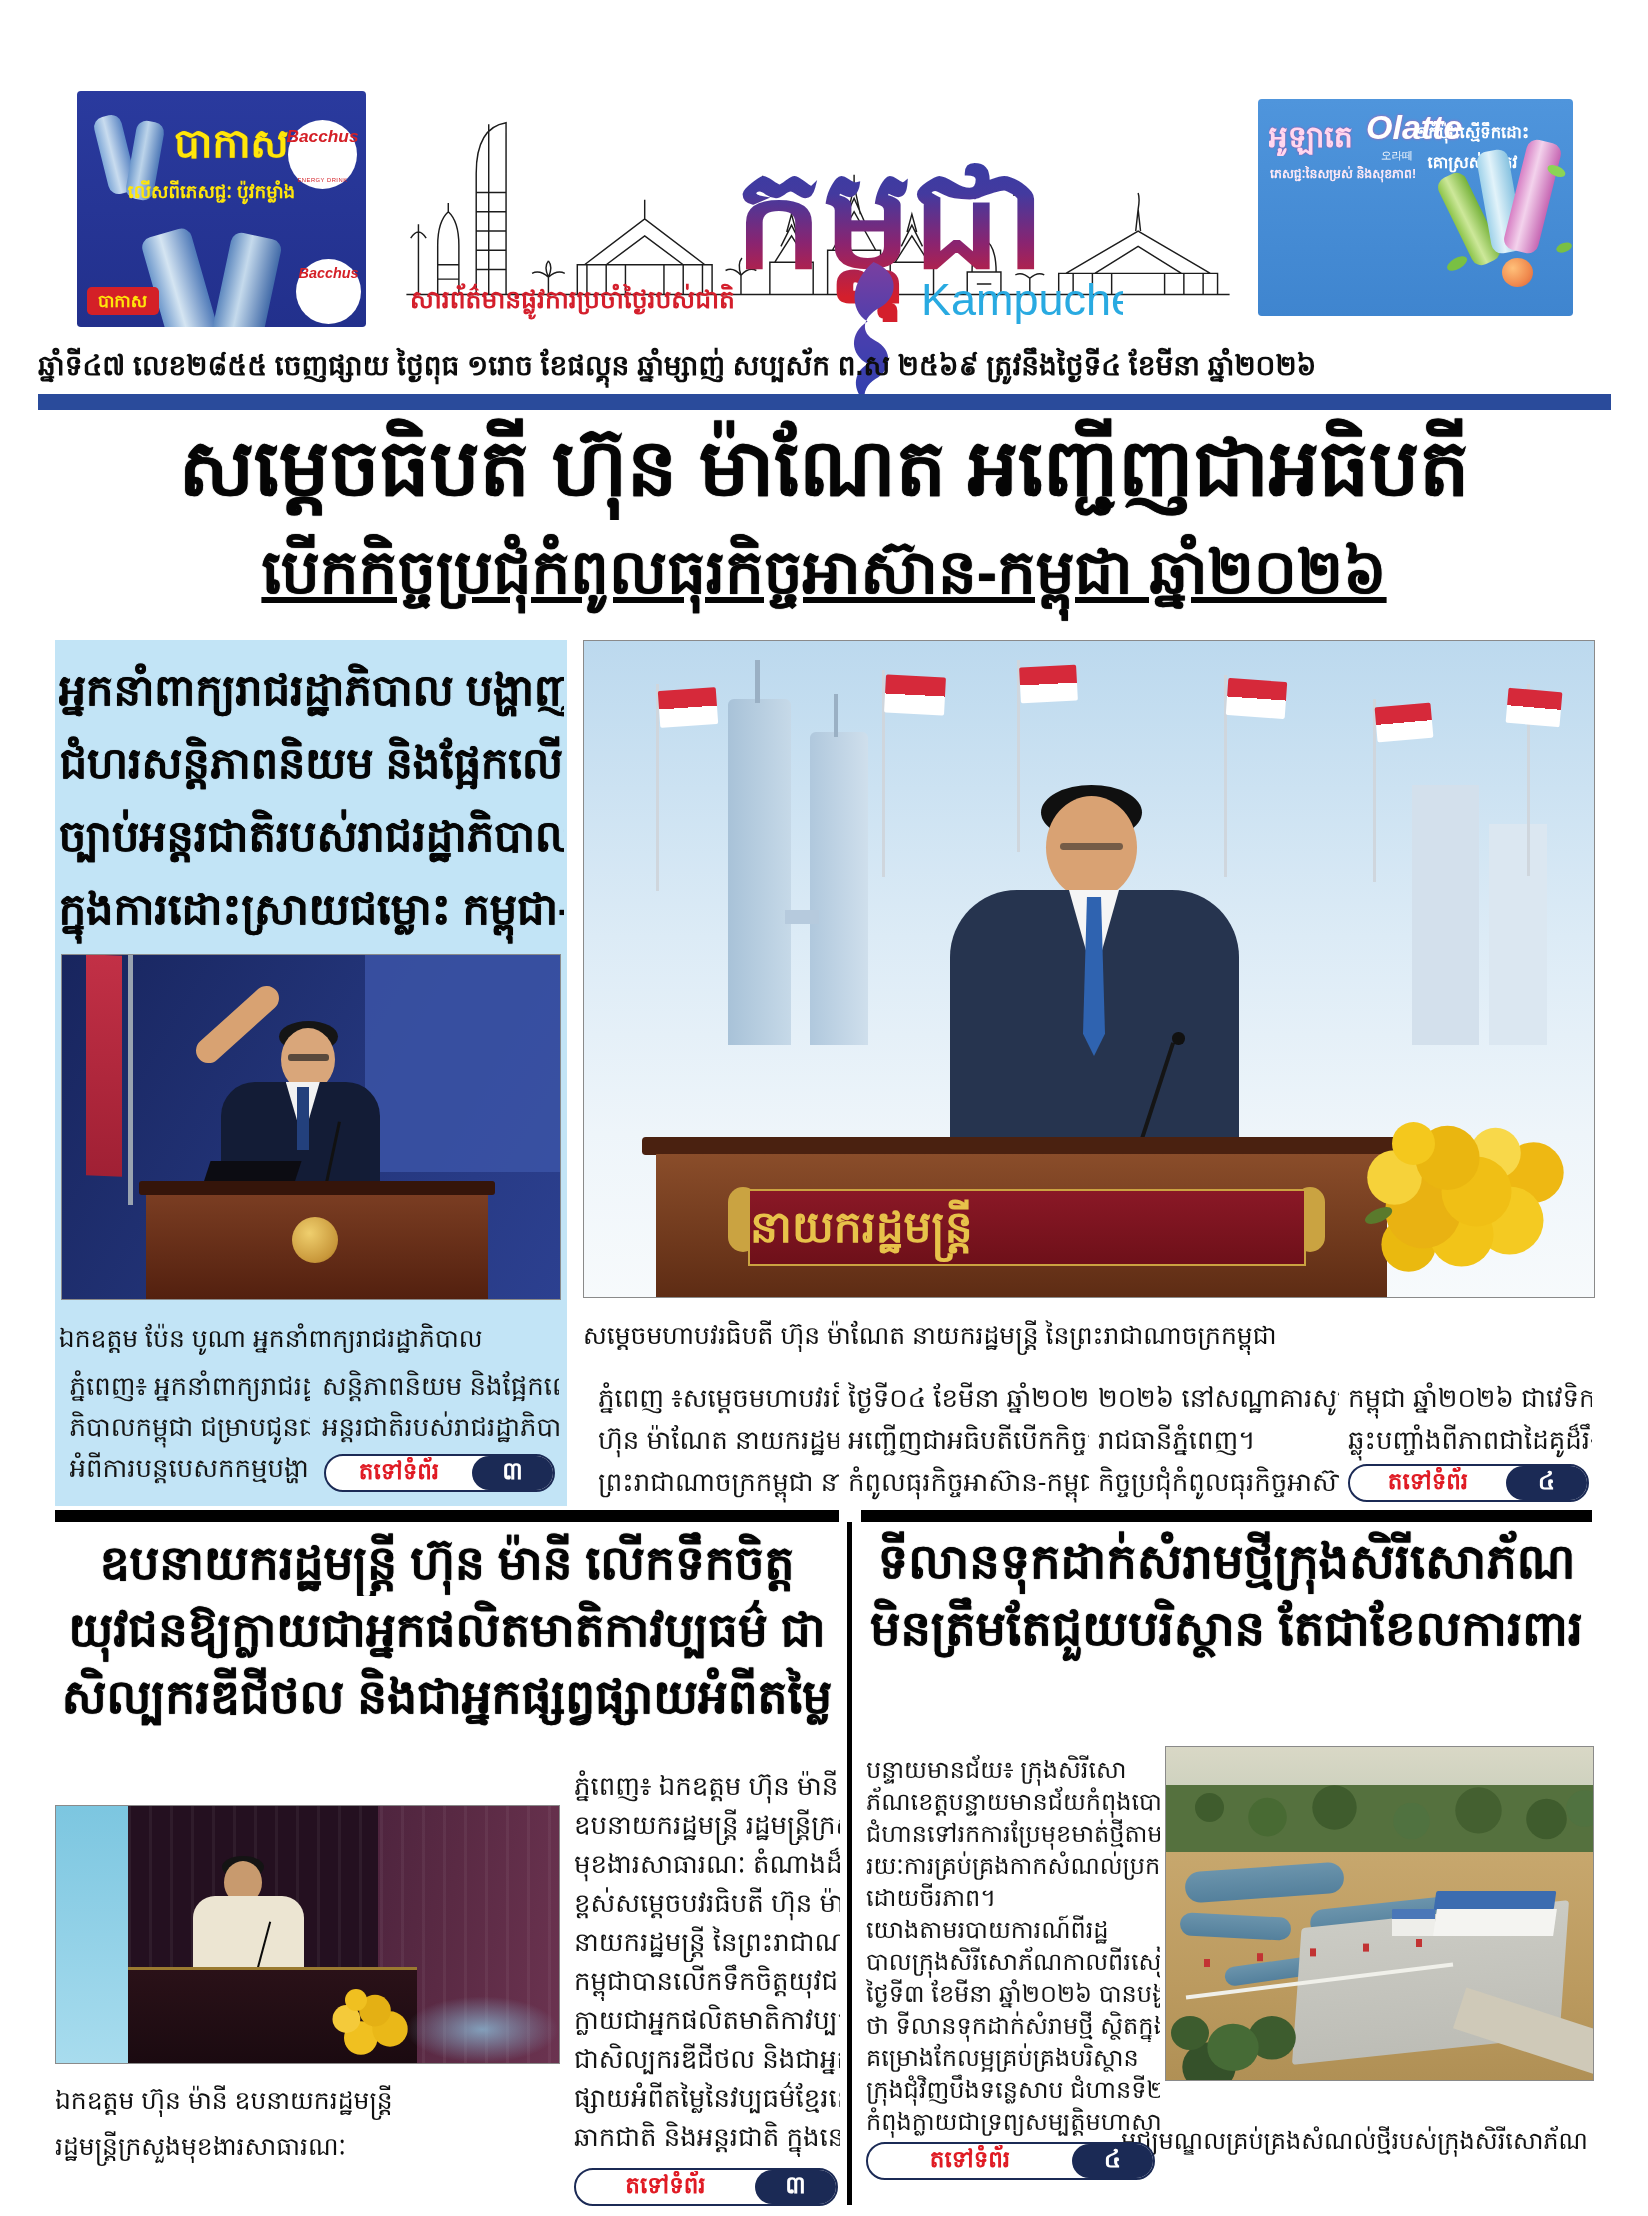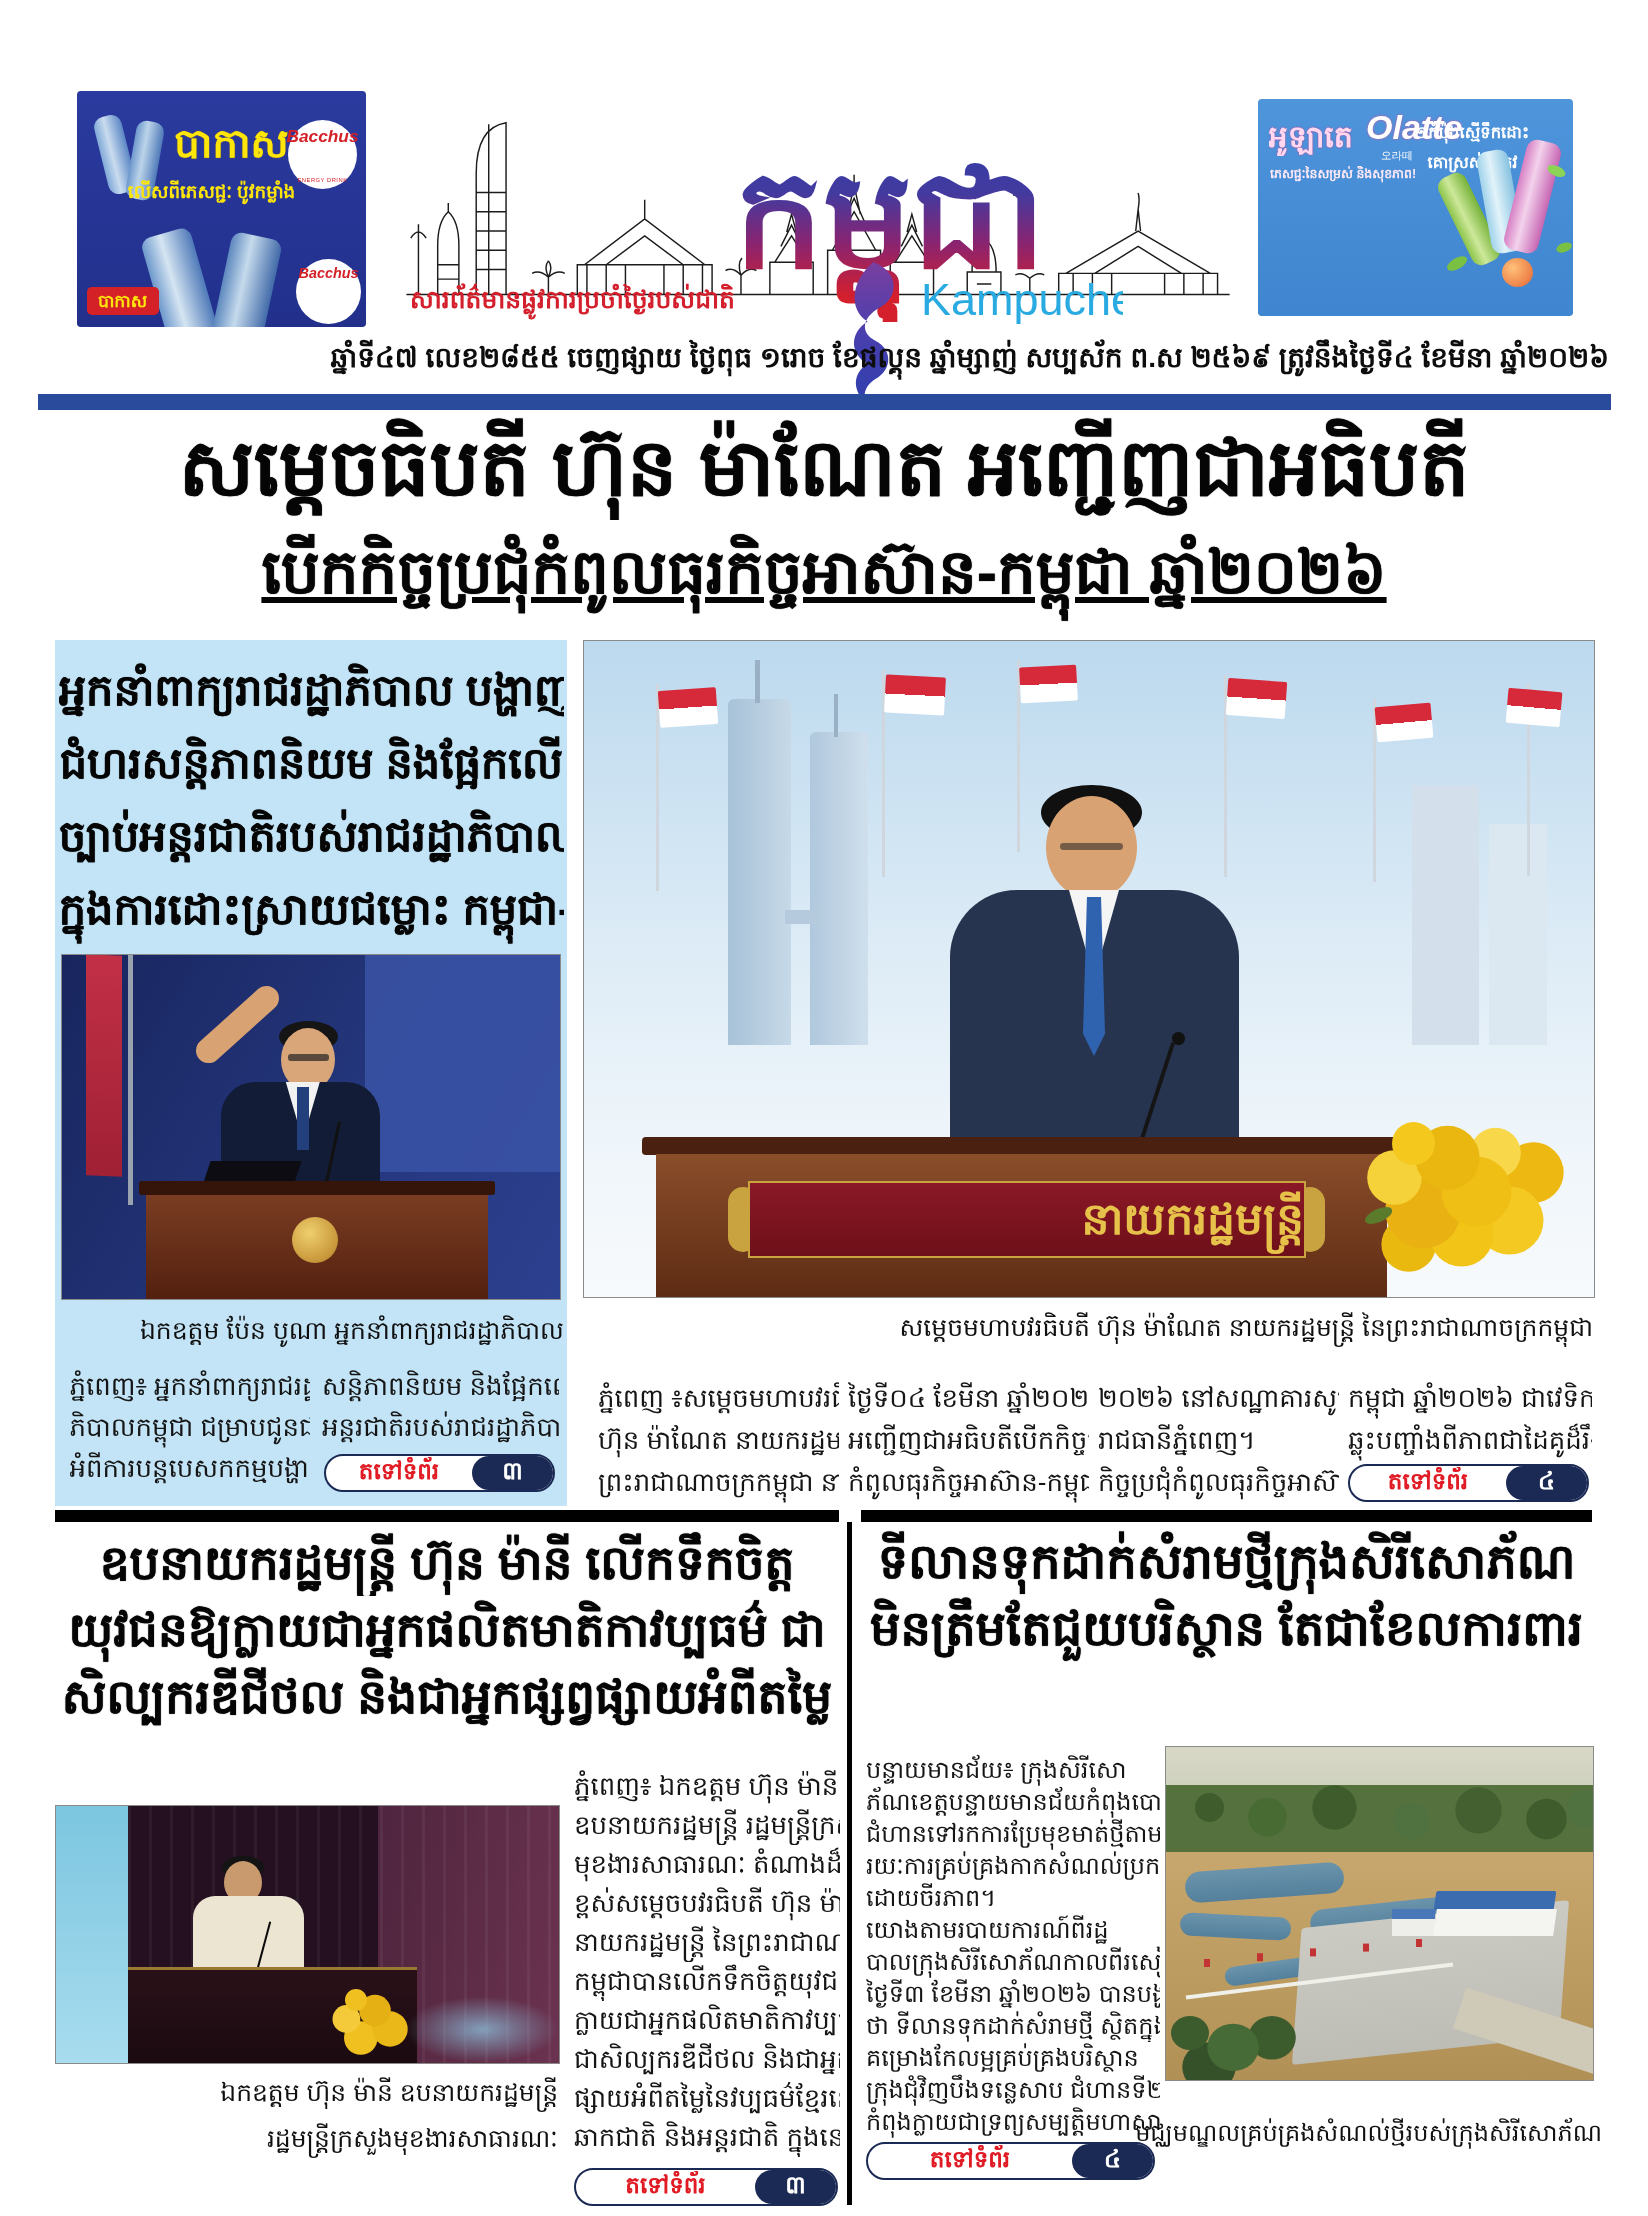--- a/index.html
+++ b/index.html
@@ -1,20 +1,20 @@
 <!DOCTYPE html>
 <html style="font-size:7.7px"><head>
 <meta charset="utf-8">
 <style>
   html,body{margin:0;padding:0;background:#e8e8e8;}
   .page{position:relative;width:1648px;height:2216px;background:#ffffff;overflow:hidden;
         font-family:"Liberation Sans","DejaVu Sans",sans-serif;color:#111;}
   .abs{position:absolute;}
   .nowrap{white-space:nowrap;overflow:hidden;}
-  .ctr{text-align:right;}
+  .ctr{text-align:left;margin-top:8px;}
   .ln{white-space:nowrap;overflow:hidden;}
 
   
   .mast-title{font-weight:bold;text-align:center;
     background:linear-gradient(180deg,#2b3faa 0%,#433a9f 38%,#8a2470 62%,#d41f2c 88%);
     -webkit-background-clip:text;background-clip:text;color:transparent;}
   .mast-tagline{color:#d41f2c;font-weight:bold;}
   .mast-latin{color:#29aae1;}
 
   

